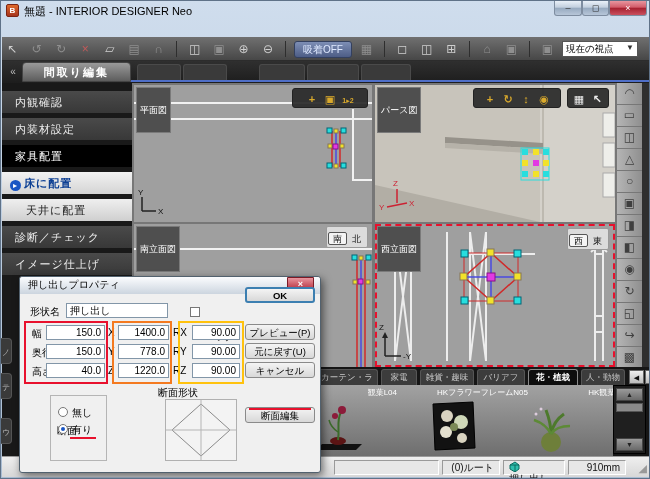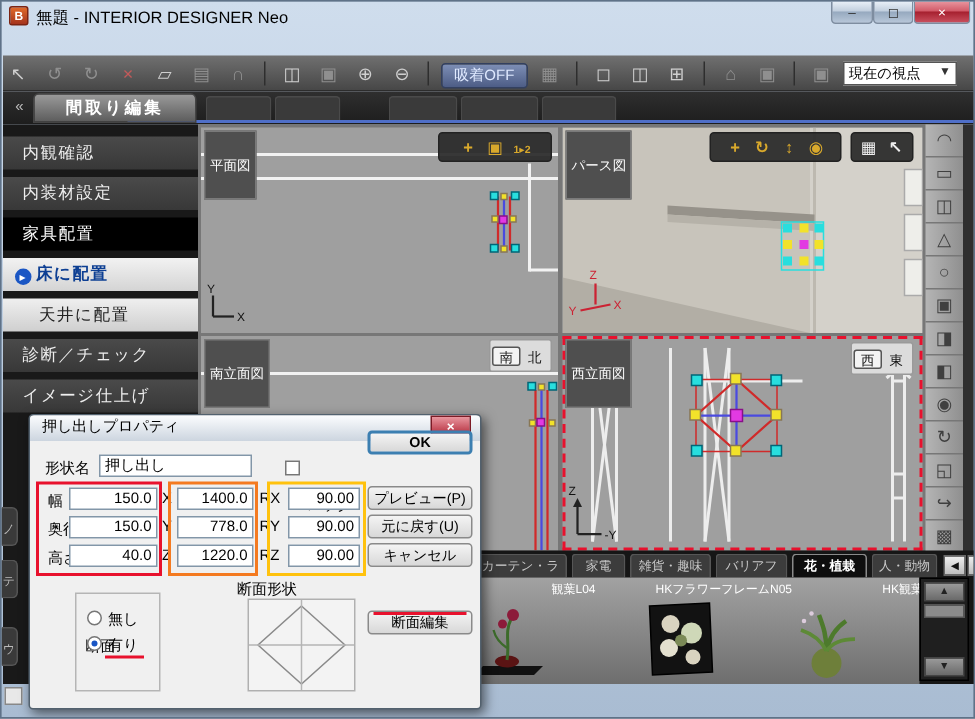--- a/index.html
+++ b/index.html
@@ -392,20 +392,34 @@
           <circle cx="17" cy="11" r="1.5" fill="#dcd"></circle>
       </svg>
     </div>
     <div id="cat-scroll">
       <div class="scr-btn" style="top:2px;">▲</div>
       <div id="scr-thumb"></div>
       <div class="scr-btn" style="bottom:2px;">▼</div>
     </div>
   </div>
 
+  <div id="statusbar" class="abs">
+    <div class="stat-box" style="left:332px;width:105px;"></div>
+    <div class="stat-box" style="left:440px;width:58px;text-align:right;">(0)ルート</div>
+    <div class="stat-box" style="left:501px;width:62px;">
+      <svg width="11" height="11" style="vertical-align:-2px;">
+        <polygon points="1,4 6,1 10,4 10,8 6,11 1,8" fill="#2fbfae" stroke="#0a6b5f"></polygon>
+        <line x1="1" y1="4" x2="10" y2="4" stroke="#0a6b5f"></line>
+          <line x1="6" y1="4" x2="6" y2="11" stroke="#0a6b5f"></line>
+      </svg>
+      <span>押し出し</span>
+    </div>
+    <div class="stat-box" style="left:566px;width:58px;text-align:right;">910mm</div>
+    <div id="grip">◢</div>
+  </div>
 
   <div id="dialog" class="abs">
     <div id="dlg-title">押し出しプロパティ</div>
     <div id="dlg-close">×</div>
 
     <div class="dlg-label" style="left:10px;top:28px;">形状名</div>
     <div class="dlg-field" style="left:46px;top:26px;width:102px;text-align:left;">押し出し</div>
     <div id="lock-box"></div>
     <div class="dlg-label" style="left:184px;top:29px;margin-top:24px;">ロック</div>
 

